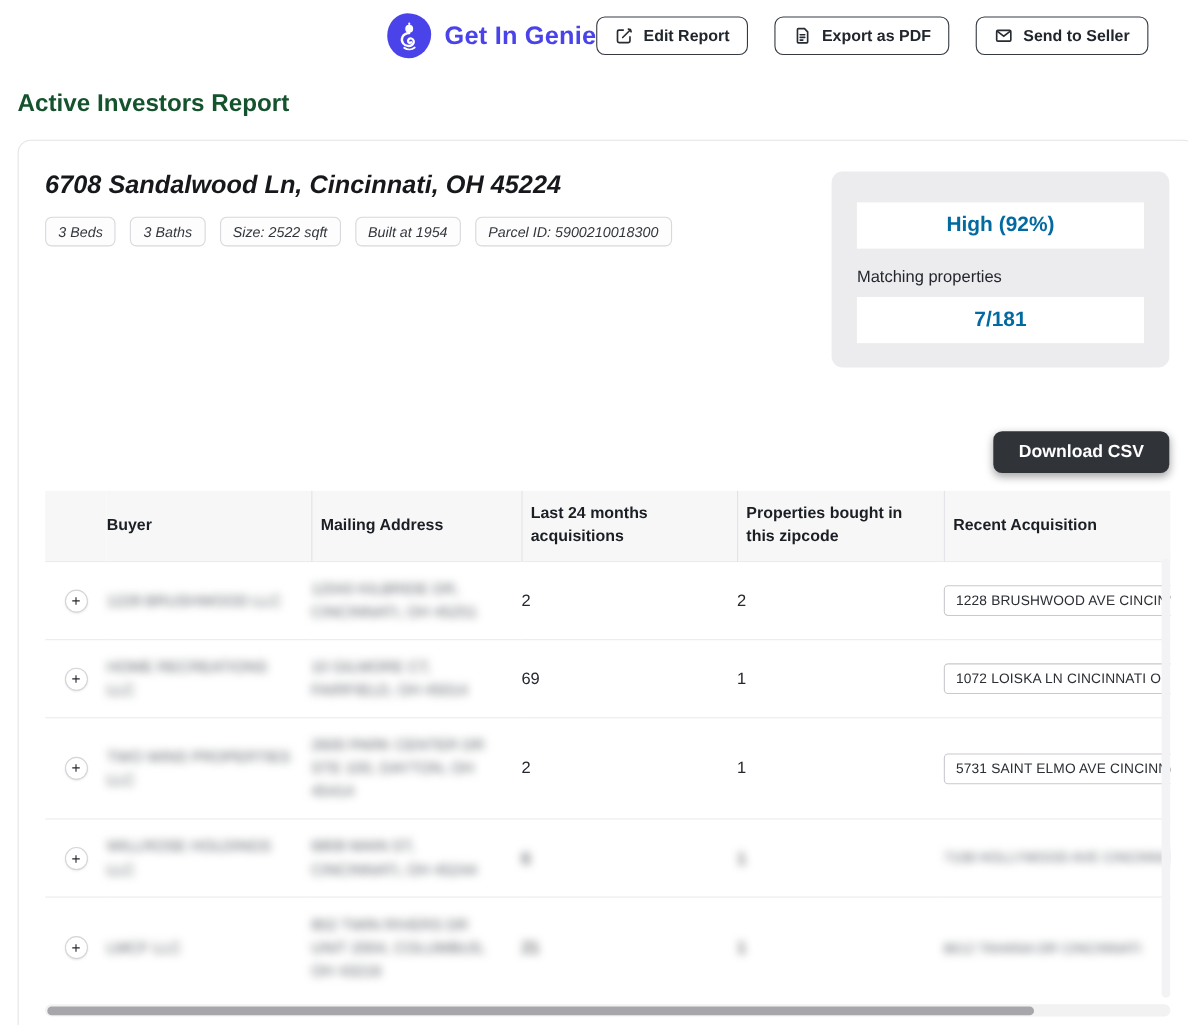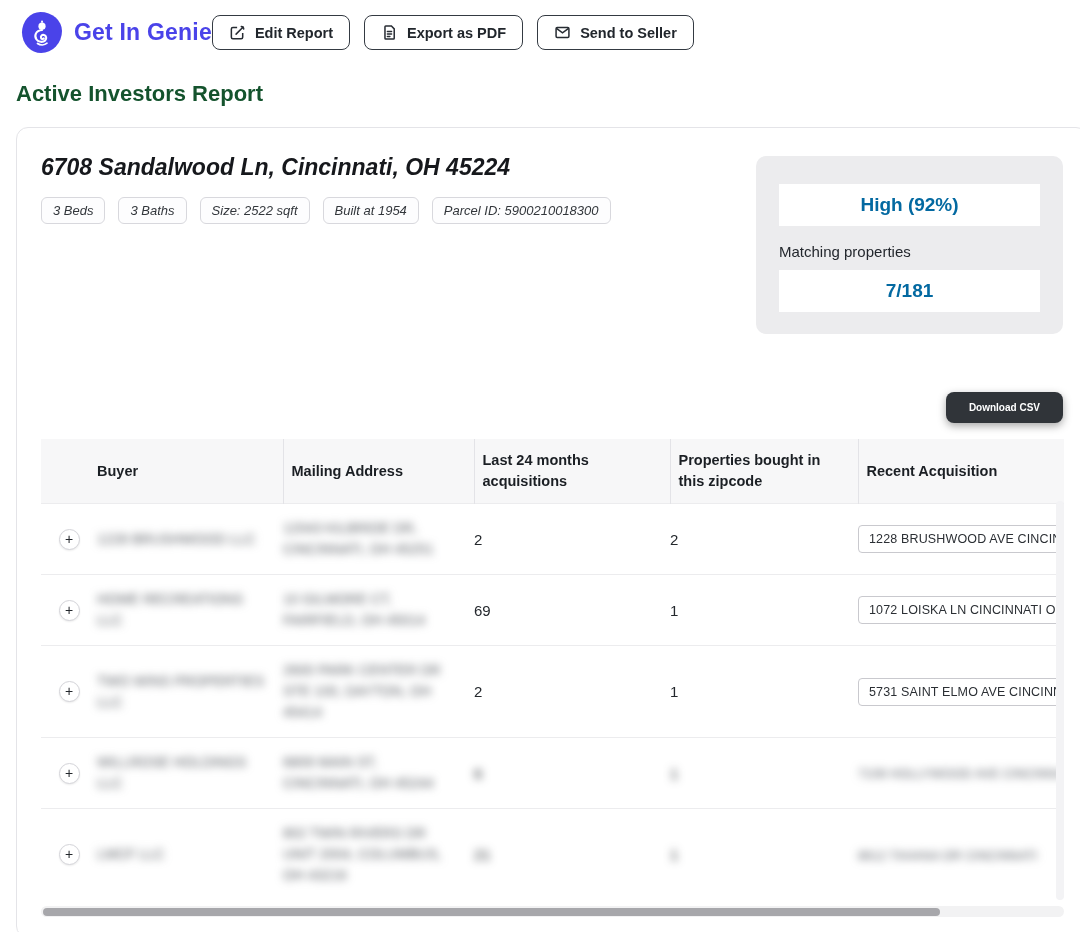--- a/index.html
+++ b/index.html
@@ -1,27 +1,27 @@
 <!DOCTYPE html>
 <html style="--brand: #4a43e9;"><head>
 <meta charset="utf-8">
 <style>
   * { margin:0; padding:0; box-sizing:border-box; }
   html,body { width:1080px; height:932px; background:#ffffff; overflow:hidden;
     font-family:"Liberation Sans","DejaVu Sans",sans-serif; color:#1c2025; }
 
   
-  .topbar { display:flex; align-items:center; justify-content:flex-start;
-    padding:12px 9px 10px 22px; }
+  .topbar { display:flex; align-items:center; justify-content:flex-end;
+    padding:12px 36px 10px 22px; }
   .brand { display:flex; align-items:center; gap:12px; }
   .brand-blob { width:40px; height:41px; background:var(--brand,#4a43e9);
     border-radius:46% 54% 52% 48% / 50% 46% 54% 50%;
     display:flex; align-items:center; justify-content:center; }
   .brand-name { font-size:23px; font-weight:700; letter-spacing:.2px; color:var(--brand,#4a43e9); }
-  .topbar-actions { display:flex; gap:14px;border-radius:13px; }
+  .topbar-actions { display:flex; gap:24px;border-radius:13px; }
   .tb-btn { display:flex; align-items:center; gap:9px; background:#fff;
     border:1.5px solid #343a42; border-radius:8px; padding:8px 16px;
     font-size:14.5px; font-weight:700; color:#21262c; cursor:pointer; }
   .tb-btn svg { display:block; }
 
   
   .page-title { font-size:22px; font-weight:700; color:#14532d; margin:18px 0 20px 16px; }
 
   
   .card { margin-left:16px; width:1072px; border:1px solid #e4e4e8;
@@ -40,21 +40,21 @@
     padding:18px 23px 22px 23px; margin-top:2px; }
   .side-label { font-size:15px; color:#23272d; }
   .side-value { background:#fff; margin-top:10px; height:42px; display:flex;
     align-items:center; justify-content:center; font-size:19px; font-weight:700;
     color:#0369a1; }
   .side-gap { height:17px; }
 
   
   .csv-row { display:flex; justify-content:flex-end; margin-top:58px; }
   .csv-btn { background:#303439; color:#fff; border:none; border-radius:8px;
-    padding:10px 23px; font-size:10px; font-weight:700; cursor:pointer;
+    padding:10px 23px; font-size:16px; font-weight:700; cursor:pointer;
     box-shadow:0 3px 8px rgba(0,0,0,.35); font-family:inherit; }
 
   
   .table-wrap { margin-top:16px; position:relative; width:1023px; overflow:hidden; }
   table { border-collapse:collapse; table-layout:fixed; width:1120px; }
   col.c-exp { width:56px; } col.c-buyer { width:186px; } col.c-mail { width:191px; }
   col.c-24 { width:196px; } col.c-zip { width:188px; } col.c-recent { width:303px; }
   thead th { background:#f7f7f8; text-align:left; font-size:14.5px; font-weight:700;
     color:#1b1f24; padding:11px 18px 11px 0; height:60px; vertical-align:middle;
     line-height:1.45; }

